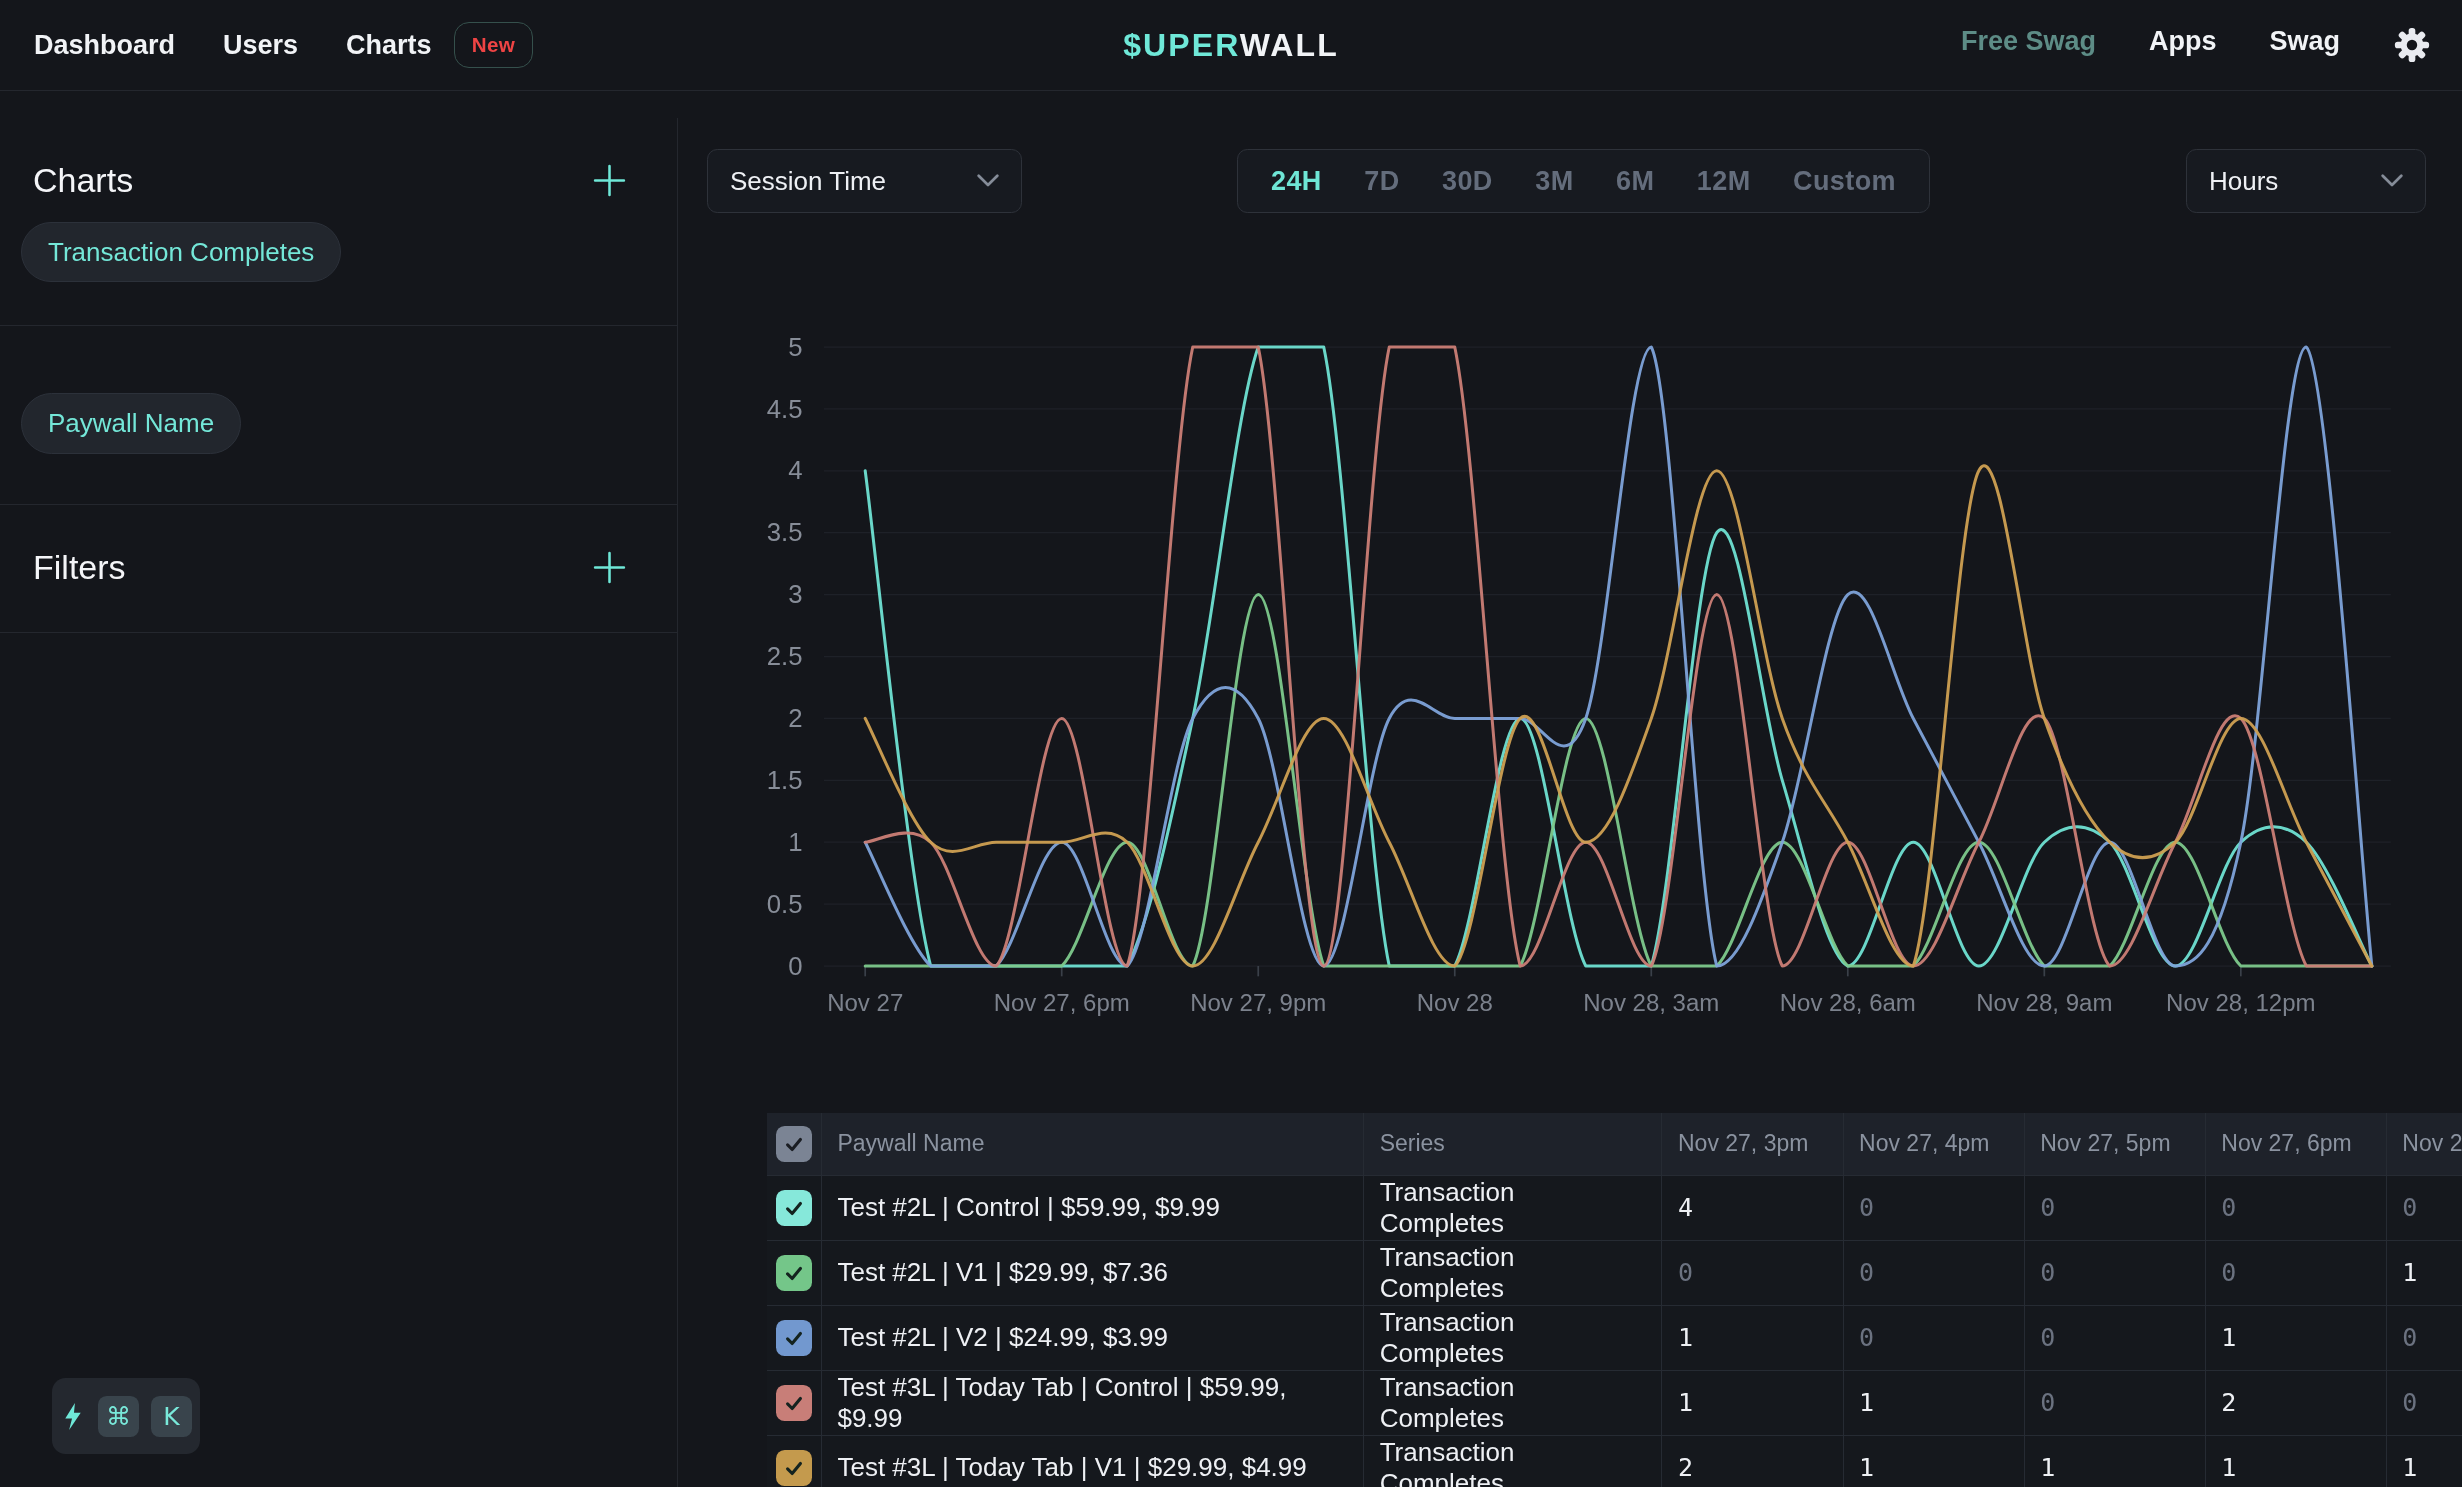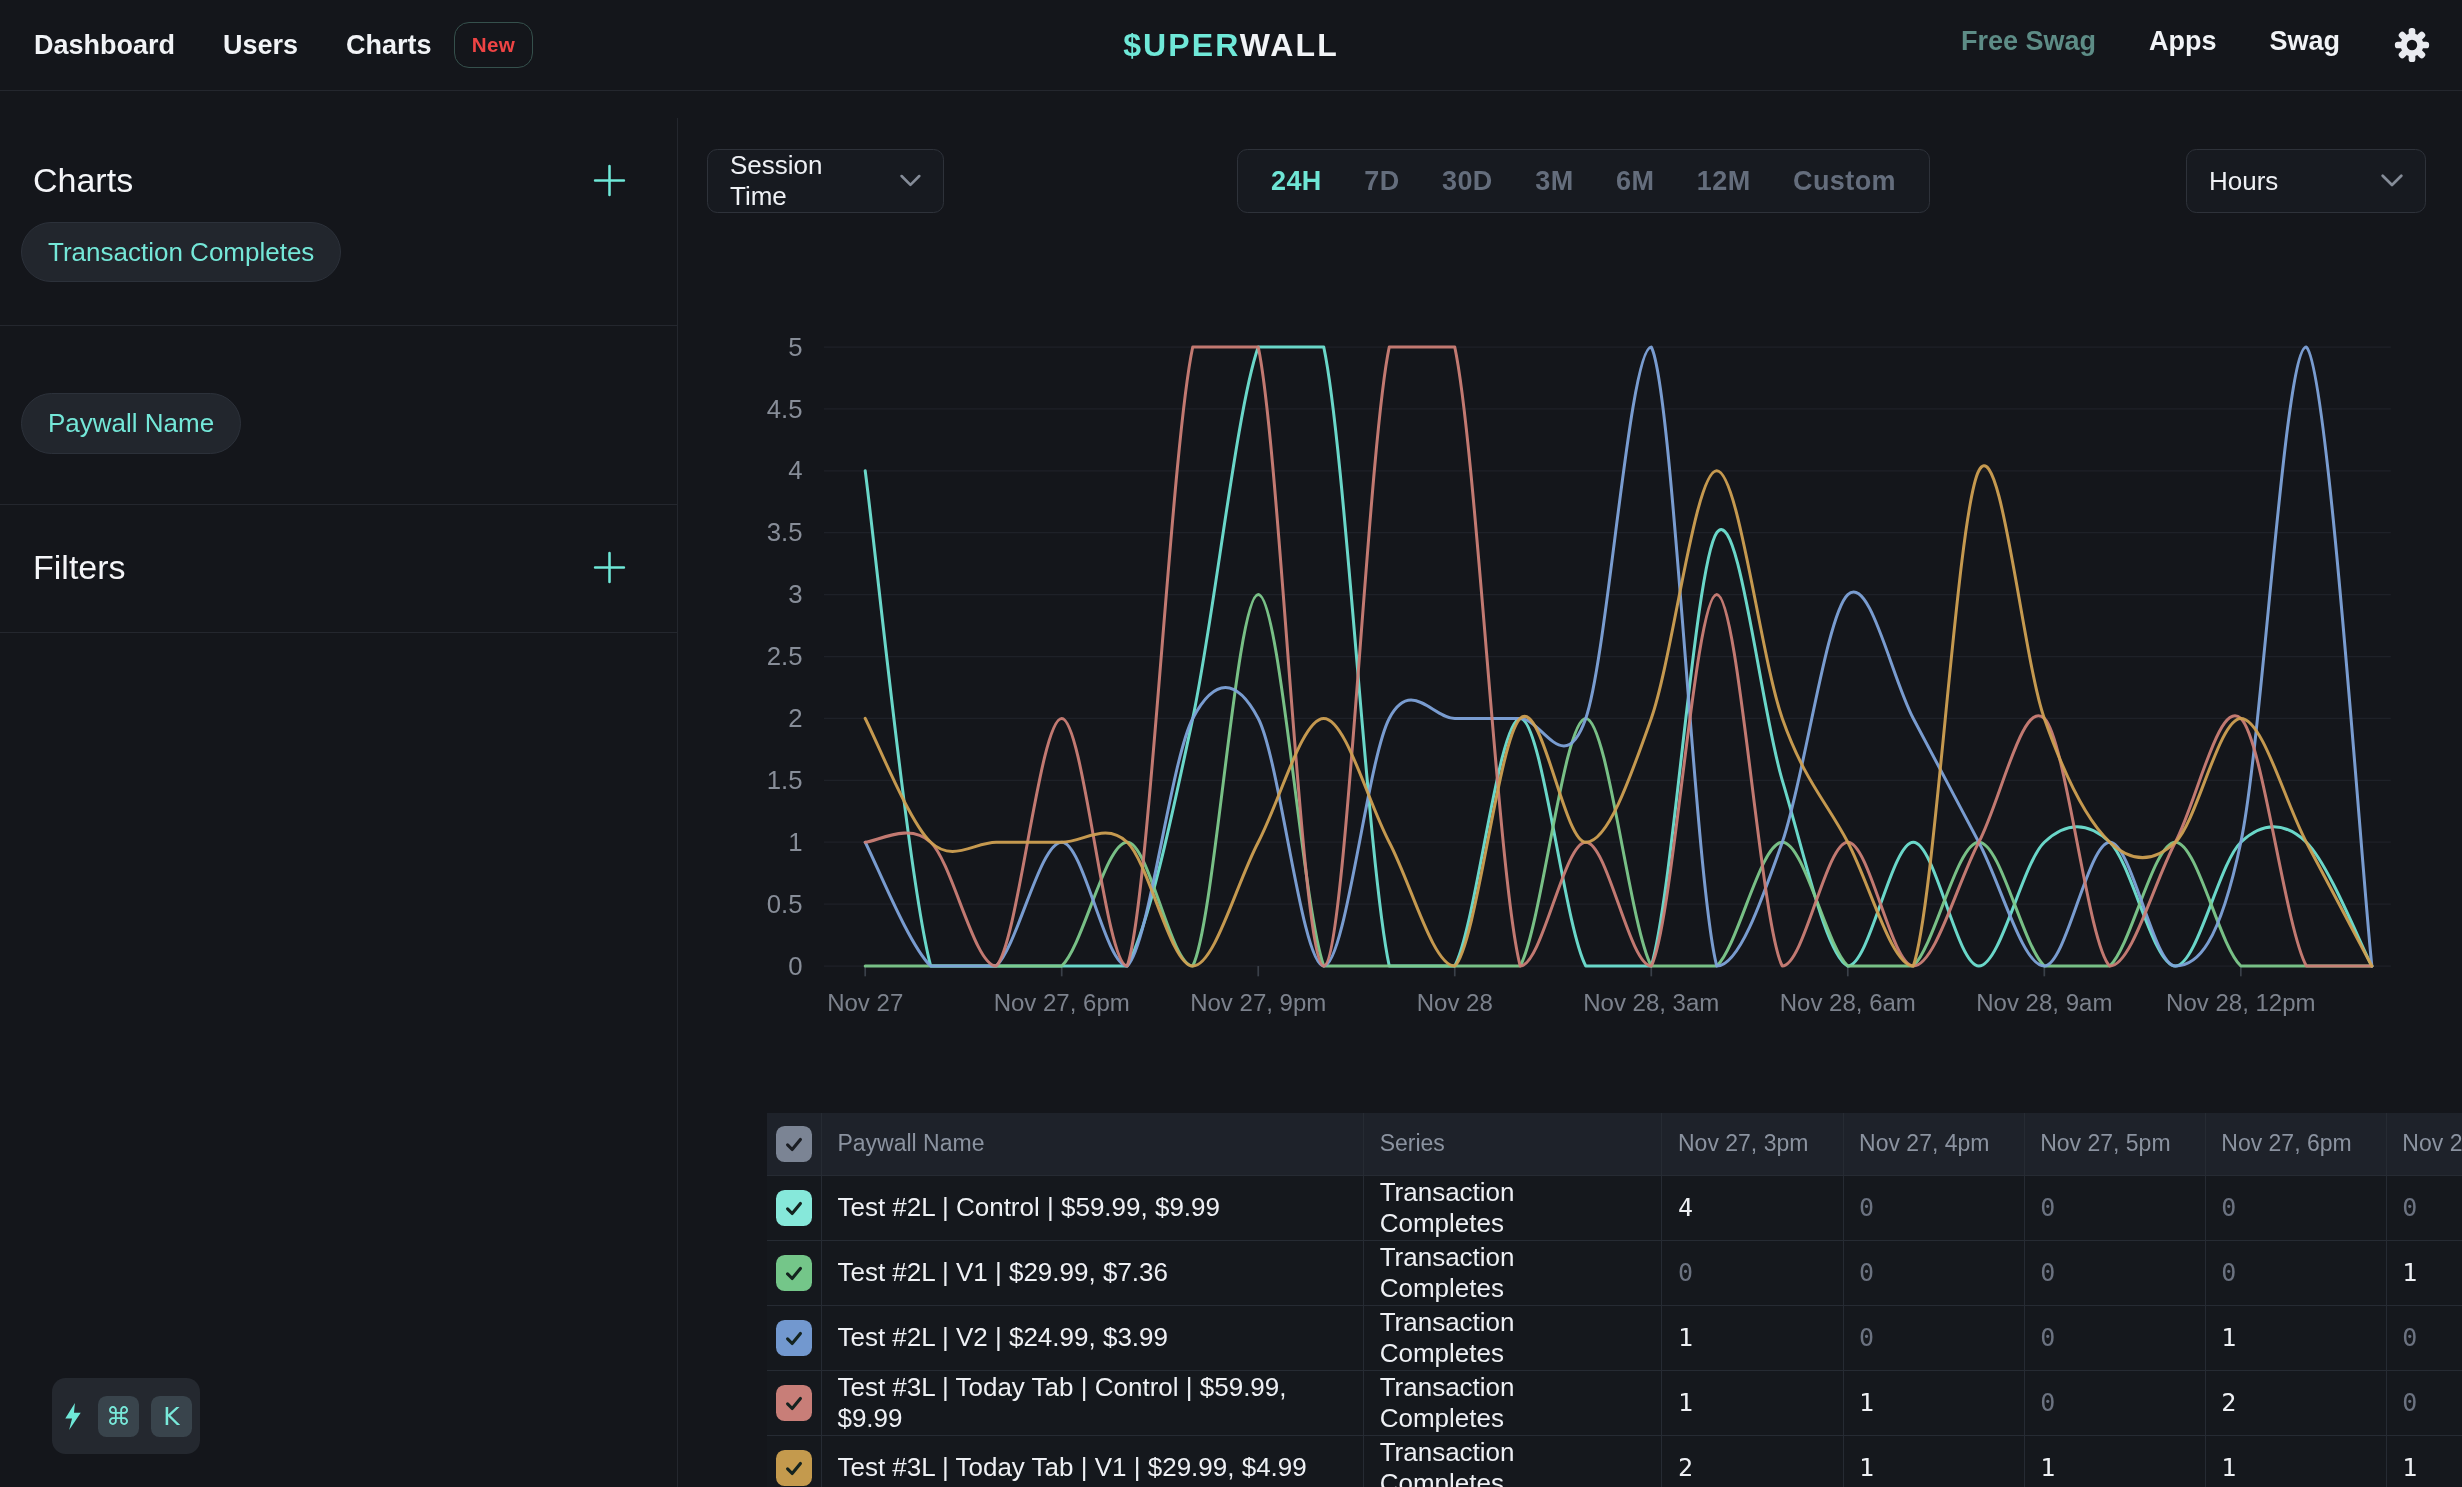--- a/index.html
+++ b/index.html
@@ -60,21 +60,21 @@
 
   
   .select-box {
     position:absolute; top:149px; height:64px;
     border:1.7px solid #2e323a; border-radius:10.3px;
     display:flex; align-items:center; justify-content:space-between;
     padding:0 22px; cursor:pointer; background:#171a20;
   }
   .select-value { font-size:26px; font-weight:500; color:#eef0f4; }
   .chev { width:22px; height:13.7px; margin-left:22px; }
-  #metric-select { left:707px; width:237px; }
+  #metric-select { left:707px; width:315px; }
   #unit-select   { left:2186px; width:240px; }
 
   .range-group {
     position:absolute; left:1237px; top:149px; width:693px; height:64px;
     border:1.7px solid #2e323a; border-radius:10.3px;
     display:flex; align-items:center; justify-content:space-between;
     padding:0 33px; background:#171a20;
   }
   .range-item { font-size:27px; font-weight:700; color:#646d7c; cursor:pointer; letter-spacing:0.4px; }
   .range-item.active { color:#6fe6d6; }

